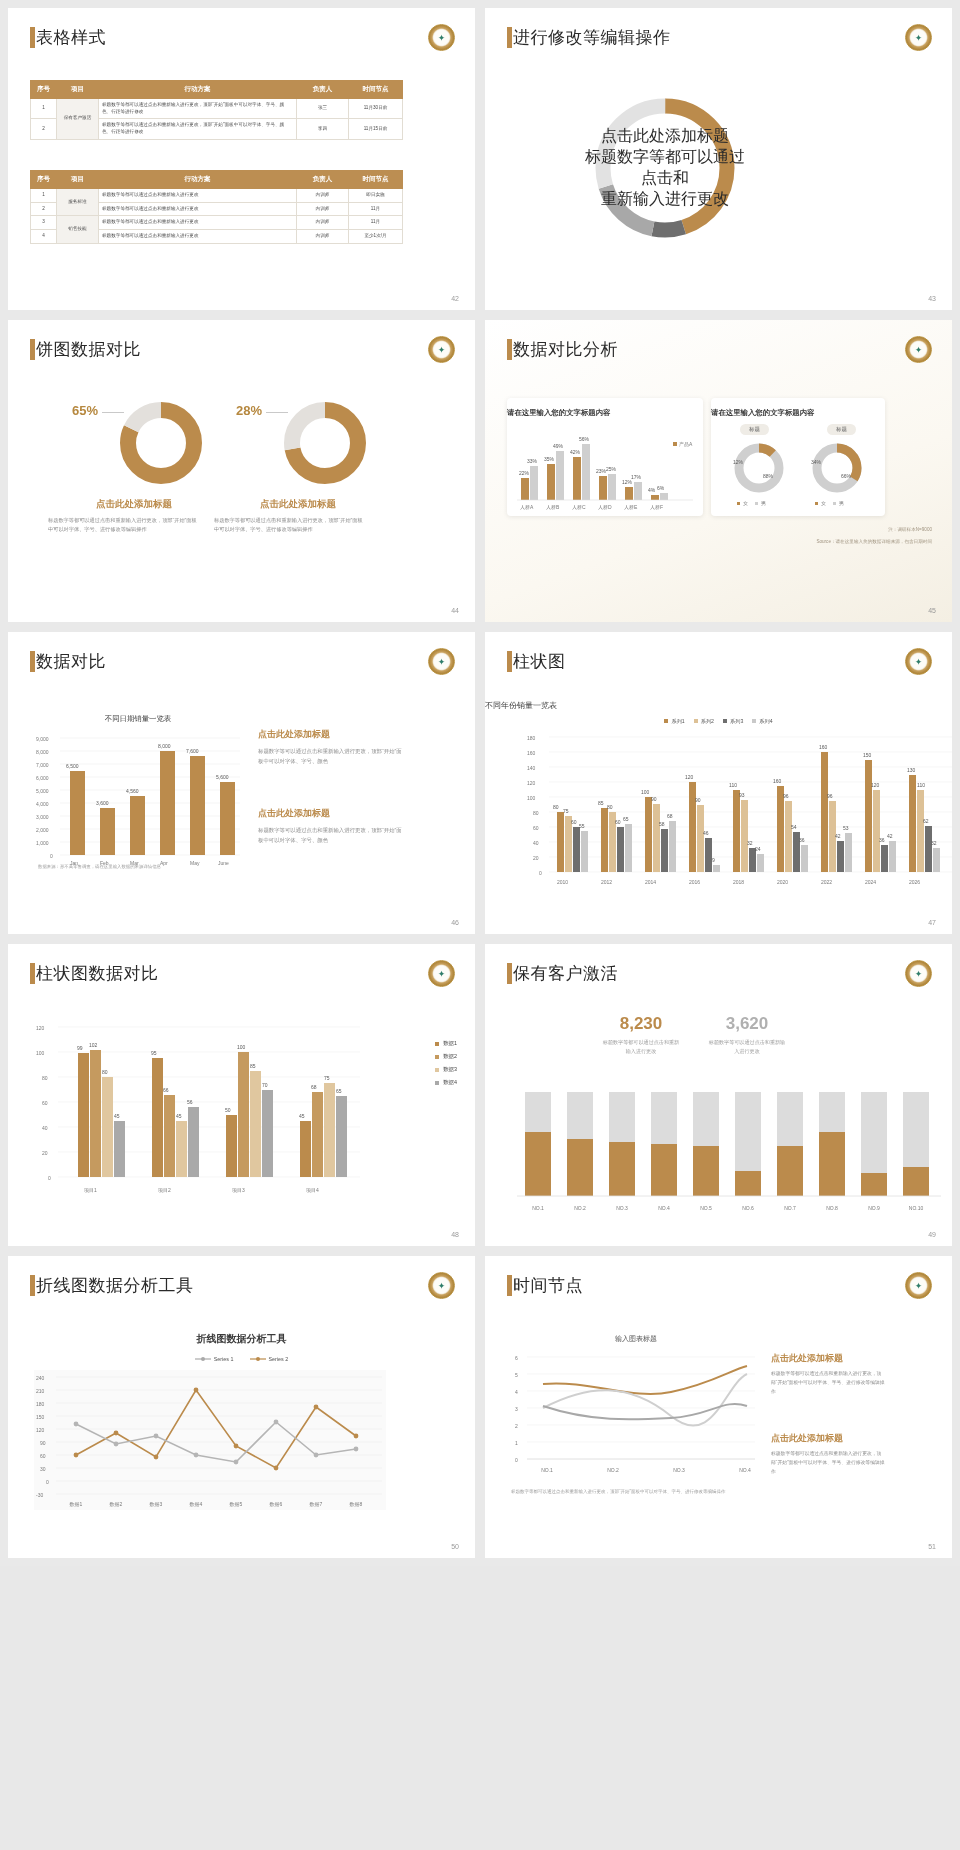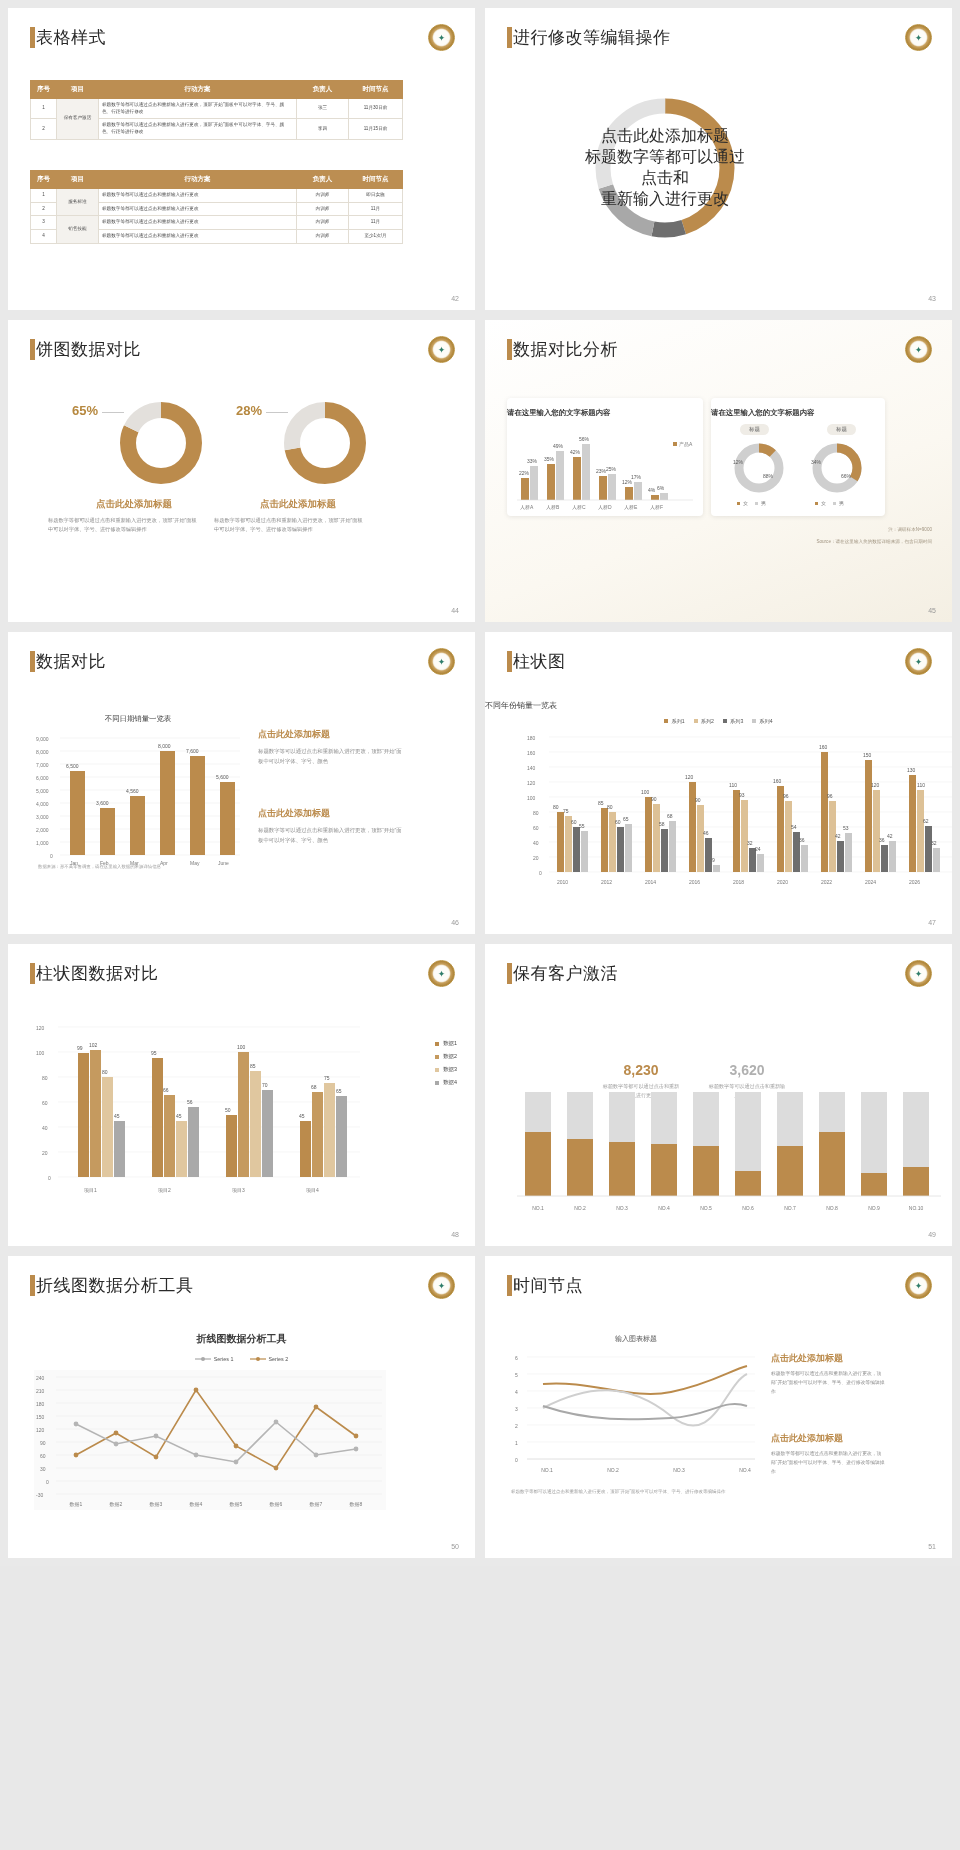--- a/index.html
+++ b/index.html
@@ -83,21 +83,21 @@
   .note46 { position:absolute; left:30px; top:232px; width:210px; font-size:4.4px; color:#9b9b9b; }
   .rtitle { font-size:9px; font-weight:bold; color:#bb8b4c; }
   .rbody { font-size:5.4px; color:#8b8b8b; line-height:1.85; }
 
   
   .ctitle { position:absolute; width:100%; text-align:left; font-size:8px; color:#3b3b3b; }
   .clegend { position:absolute; width:100%; display:flex; justify-content:center; gap:9px; font-size:5.2px; color:#555; }
   .clegend .sw { width:4px; height:4px; display:inline-block; margin-right:3px; }
 
   
-  .big49 { font-size:14px; font-weight:bold;margin-top:48px; }
+  .big49 { font-size:17px; font-weight:bold; }
   .sub49 { font-size:5.1px; line-height:1.85; width:78px; }
 
   
   .ltitle { position:absolute; width:100%; text-align:center; font-weight:bold; font-size:10px; color:#3b3b3b; }
   .llegend { position:absolute; width:100%; display:flex; justify-content:center; gap:16px; font-size:5.4px; color:#555; align-items:center; }
 
   svg { display:block; }
   .axlbl { font-size:5px; fill:#7a7a7a; font-family:"Liberation Sans",sans-serif; }
   .vlbl { font-size:5px; fill:#5a5a5a; font-family:"Liberation Sans",sans-serif; }
 </style>

